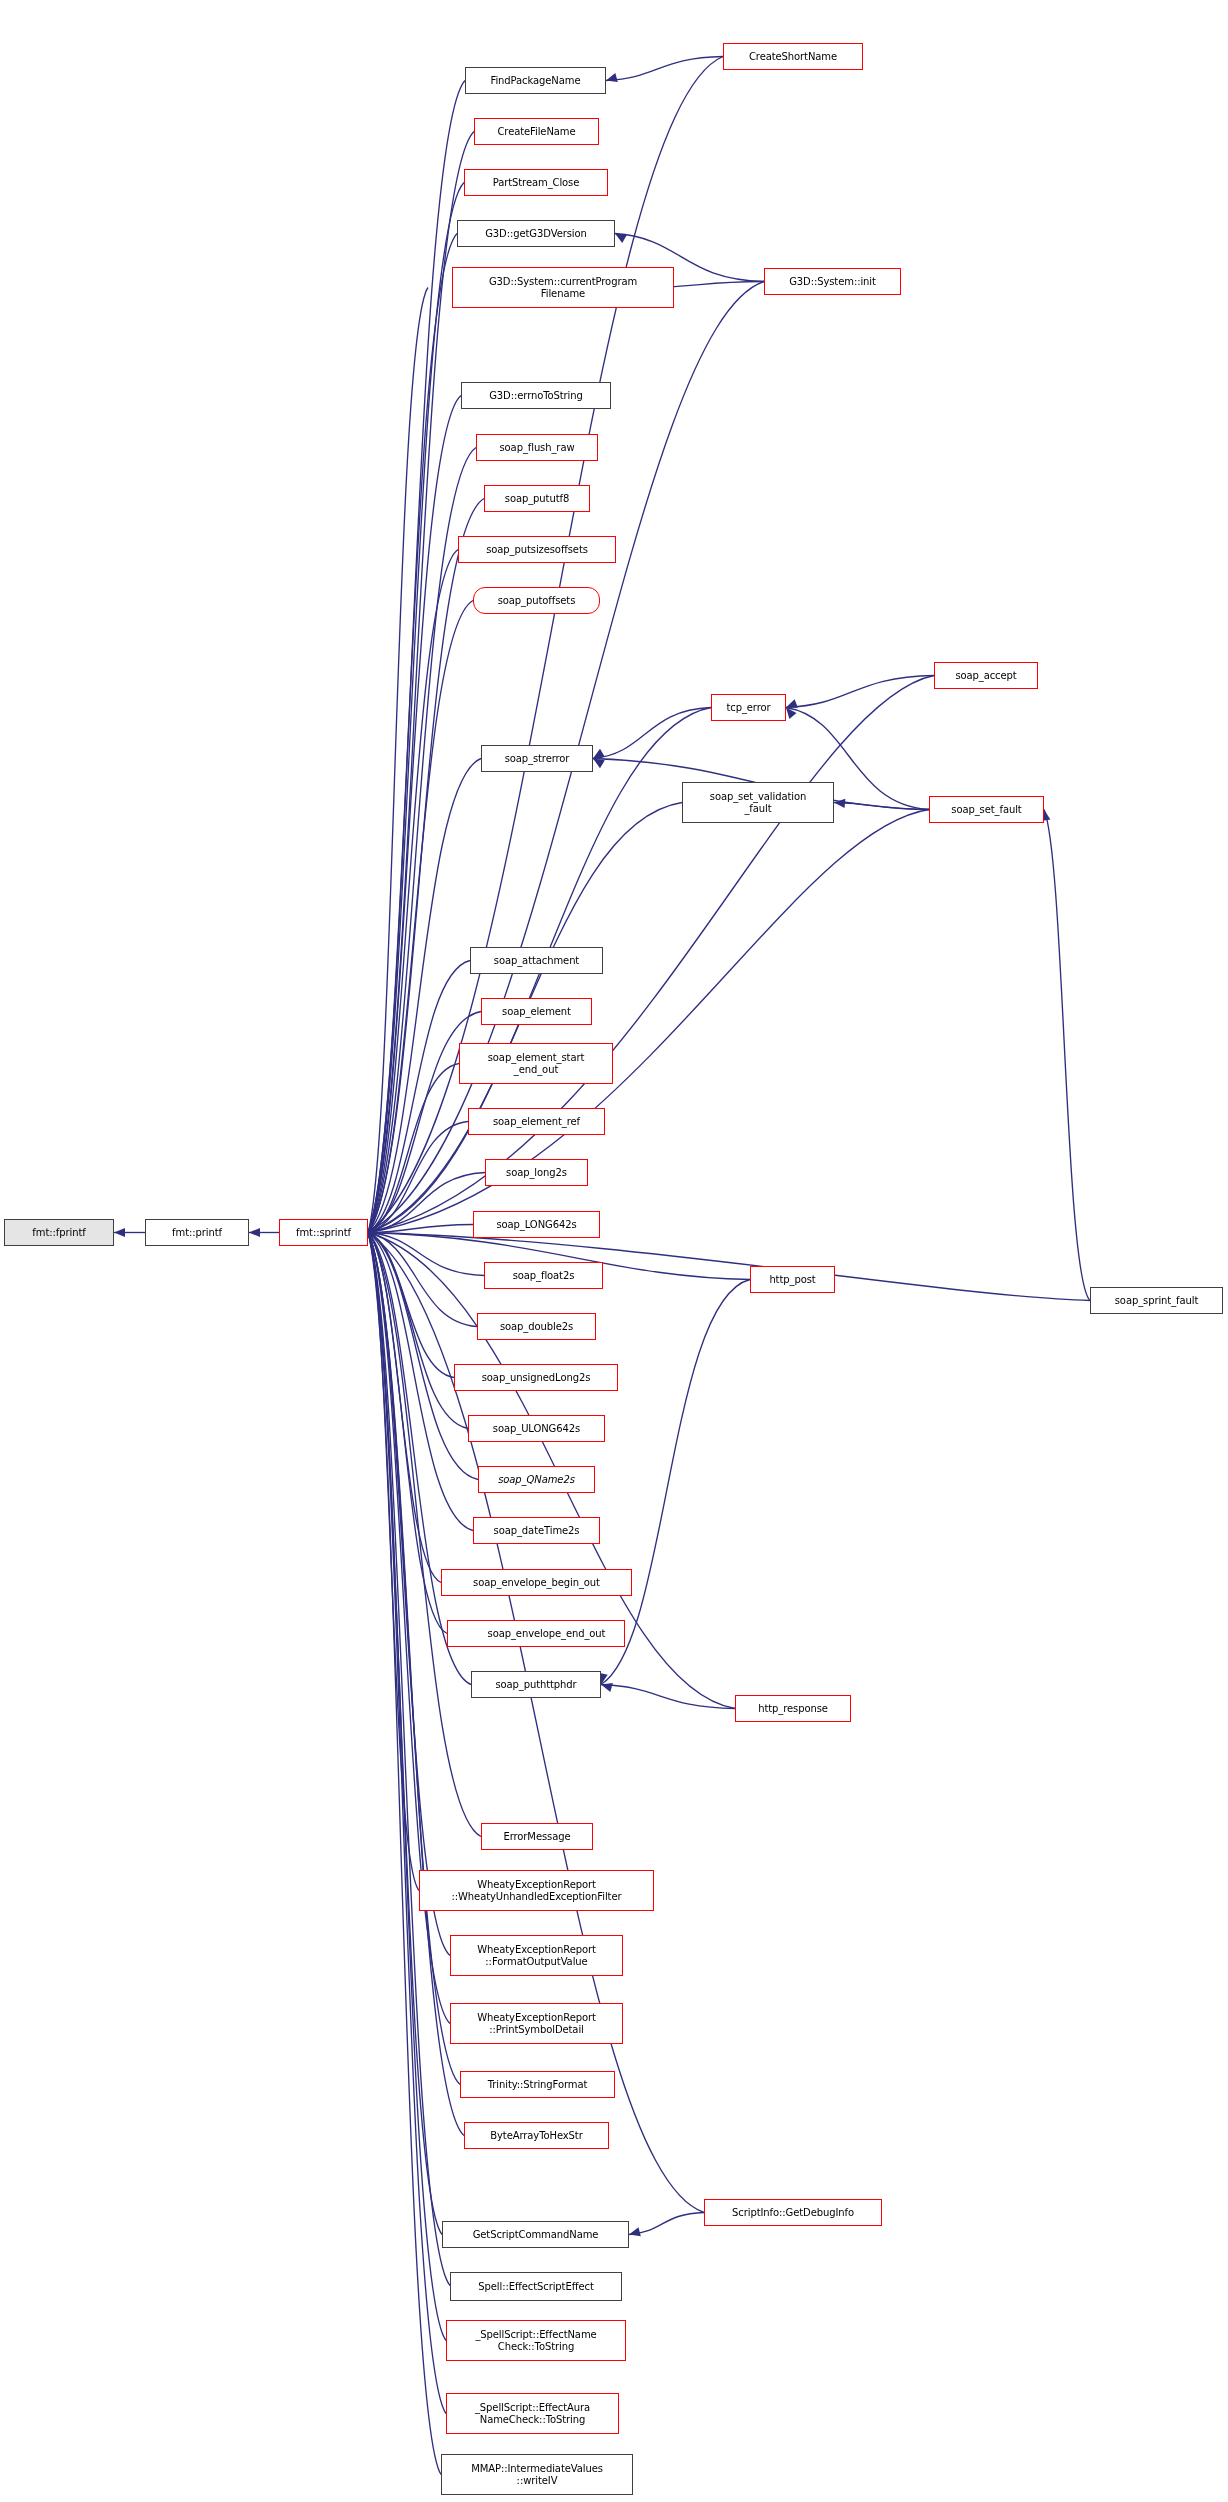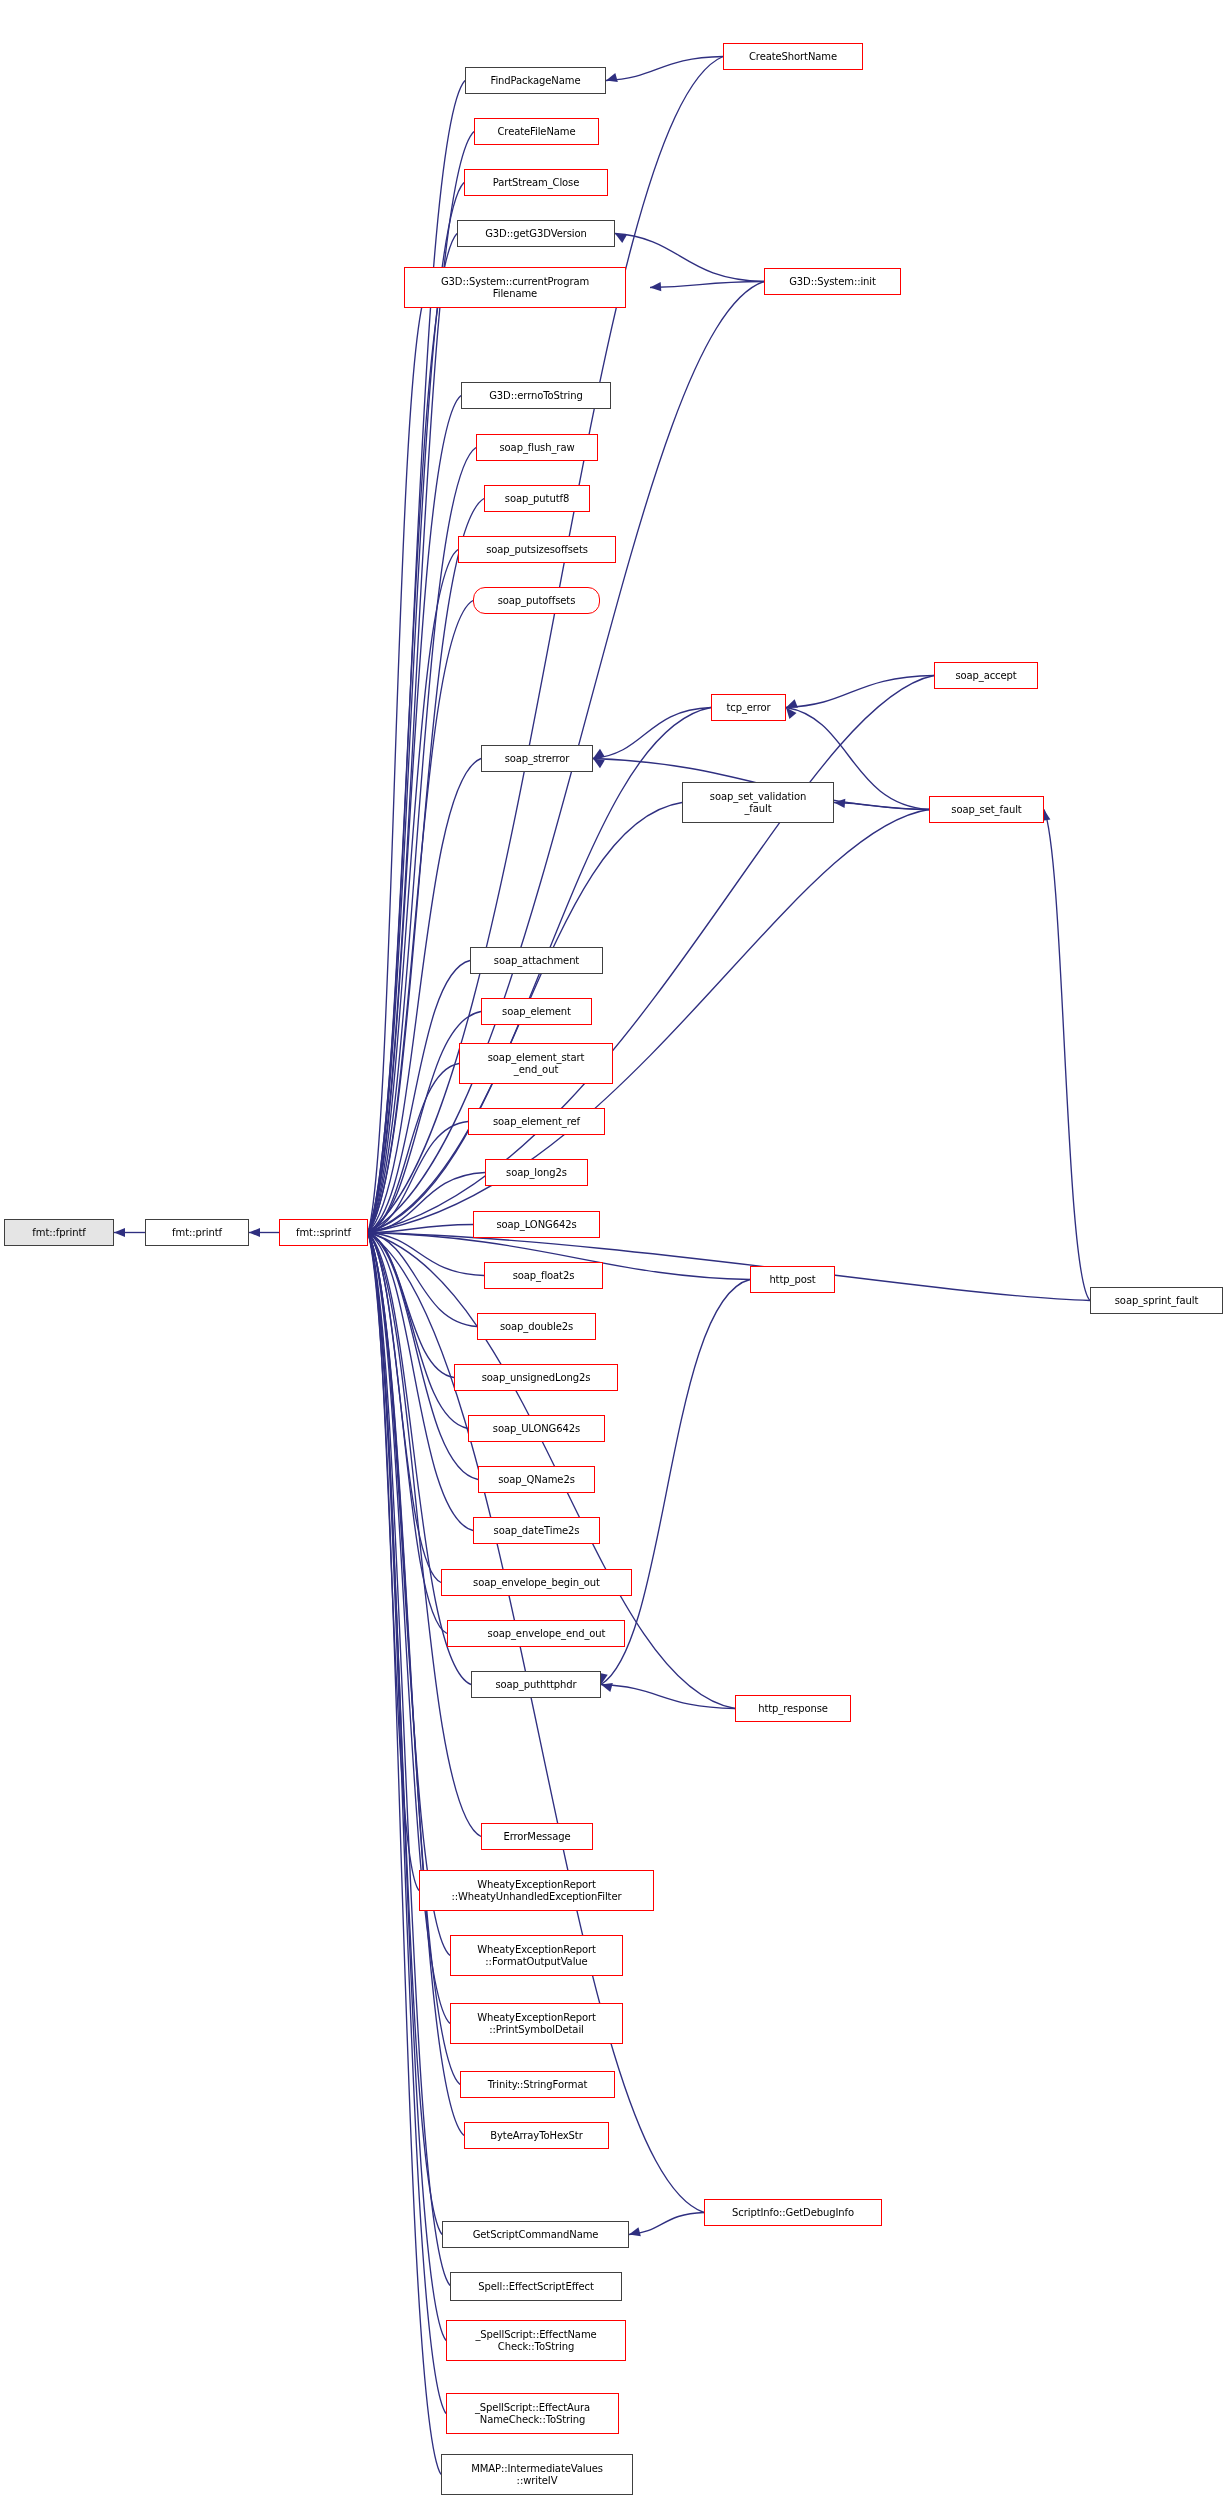--- a/index.html
+++ b/index.html
@@ -98,21 +98,21 @@
     </svg>
   <div id="node-layer">
       <div class="node grey" style="left: 4px; top: 1219px; width: 110px; height: 27px;">fmt::fprintf</div>
       <div class="node black" style="left: 145px; top: 1219px; width: 104px; height: 27px;">fmt::printf</div>
       <div class="node red" style="left: 279px; top: 1219px; width: 89px; height: 27px;">fmt::sprintf</div>
       <div class="node black" style="left: 465px; top: 67px; width: 141px; height: 27px;">FindPackageName</div>
       <div class="node red" style="left: 723px; top: 43px; width: 140px; height: 27px;">CreateShortName</div>
       <div class="node red" style="left: 474px; top: 118px; width: 125px; height: 27px;">CreateFileName</div>
       <div class="node red" style="left: 464px; top: 169px; width: 144px; height: 27px;">PartStream_Close</div>
       <div class="node black" style="left: 457px; top: 220px; width: 158px; height: 27px;">G3D::getG3DVersion</div>
-      <div class="node red" style="left: 404px; top: 267px; width: 222px; height: 41px;">G3D::System::currentProgram
+      <div class="node red" style="left: 452px; top: 267px; width: 222px; height: 41px;">G3D::System::currentProgram
 Filename</div>
       <div class="node red" style="left: 764px; top: 268px; width: 137px; height: 27px;">G3D::System::init</div>
       <div class="node black" style="left: 461px; top: 382px; width: 150px; height: 27px;">G3D::errnoToString</div>
       <div class="node red" style="left: 476px; top: 434px; width: 122px; height: 27px;">soap_flush_raw</div>
       <div class="node red" style="left: 484px; top: 485px; width: 106px; height: 27px;">soap_pututf8</div>
       <div class="node red" style="left: 458px; top: 536px; width: 158px; height: 27px;">soap_putsizesoffsets</div>
       <div class="node red" style="left: 473px; top: 587px; width: 127px; height: 27px; border-radius: 12px;">soap_putoffsets</div>
       <div class="node red" style="left: 711px; top: 694px; width: 75px; height: 27px;">tcp_error</div>
       <div class="node red" style="left: 934px; top: 662px; width: 104px; height: 27px;">soap_accept</div>
       <div class="node black" style="left: 481px; top: 745px; width: 112px; height: 27px;">soap_strerror</div>
@@ -123,21 +123,21 @@
       <div class="node red" style="left: 481px; top: 998px; width: 111px; height: 27px;">soap_element</div>
       <div class="node red" style="left: 459px; top: 1043px; width: 154px; height: 41px;">soap_element_start
 _end_out</div>
       <div class="node red" style="left: 468px; top: 1108px; width: 137px; height: 27px;">soap_element_ref</div>
       <div class="node red" style="left: 485px; top: 1159px; width: 103px; height: 27px;">soap_long2s</div>
       <div class="node red" style="left: 473px; top: 1211px; width: 127px; height: 27px;">soap_LONG642s</div>
       <div class="node red" style="left: 484px; top: 1262px; width: 119px; height: 27px;">soap_float2s</div>
       <div class="node red" style="left: 477px; top: 1313px; width: 119px; height: 27px;">soap_double2s</div>
       <div class="node red" style="left: 454px; top: 1364px; width: 164px; height: 27px;">soap_unsignedLong2s</div>
       <div class="node red" style="left: 468px; top: 1415px; width: 137px; height: 27px;">soap_ULONG642s</div>
-      <div class="node red" style="left: 478px; top: 1466px; width: 117px; height: 27px;">soap_QName2s</div>
+      <div class="node red" style="left: 478px; top: 1466px; width: 117px; height: 27px; font-style: italic;">soap_QName2s</div>
       <div class="node red" style="left: 473px; top: 1517px; width: 127px; height: 27px;">soap_dateTime2s</div>
       <div class="node red" style="left: 441px; top: 1569px; width: 191px; height: 27px;">soap_envelope_begin_out</div>
       <div class="node red" style="left: 447px; top: 1620px; width: 178px; height: 27px; padding-left: 21px;">soap_envelope_end_out</div>
       <div class="node black" style="left: 471px; top: 1671px; width: 130px; height: 27px;">soap_puthttphdr</div>
       <div class="node red" style="left: 735px; top: 1695px; width: 116px; height: 27px;">http_response</div>
       <div class="node red" style="left: 750px; top: 1266px; width: 85px; height: 27px;">http_post</div>
       <div class="node black" style="left: 1090px; top: 1287px; width: 133px; height: 27px;">soap_sprint_fault</div>
       <div class="node red" style="left: 481px; top: 1823px; width: 112px; height: 27px;">ErrorMessage</div>
       <div class="node red" style="left: 419px; top: 1870px; width: 235px; height: 41px;">WheatyExceptionReport
 ::WheatyUnhandledExceptionFilter</div>

